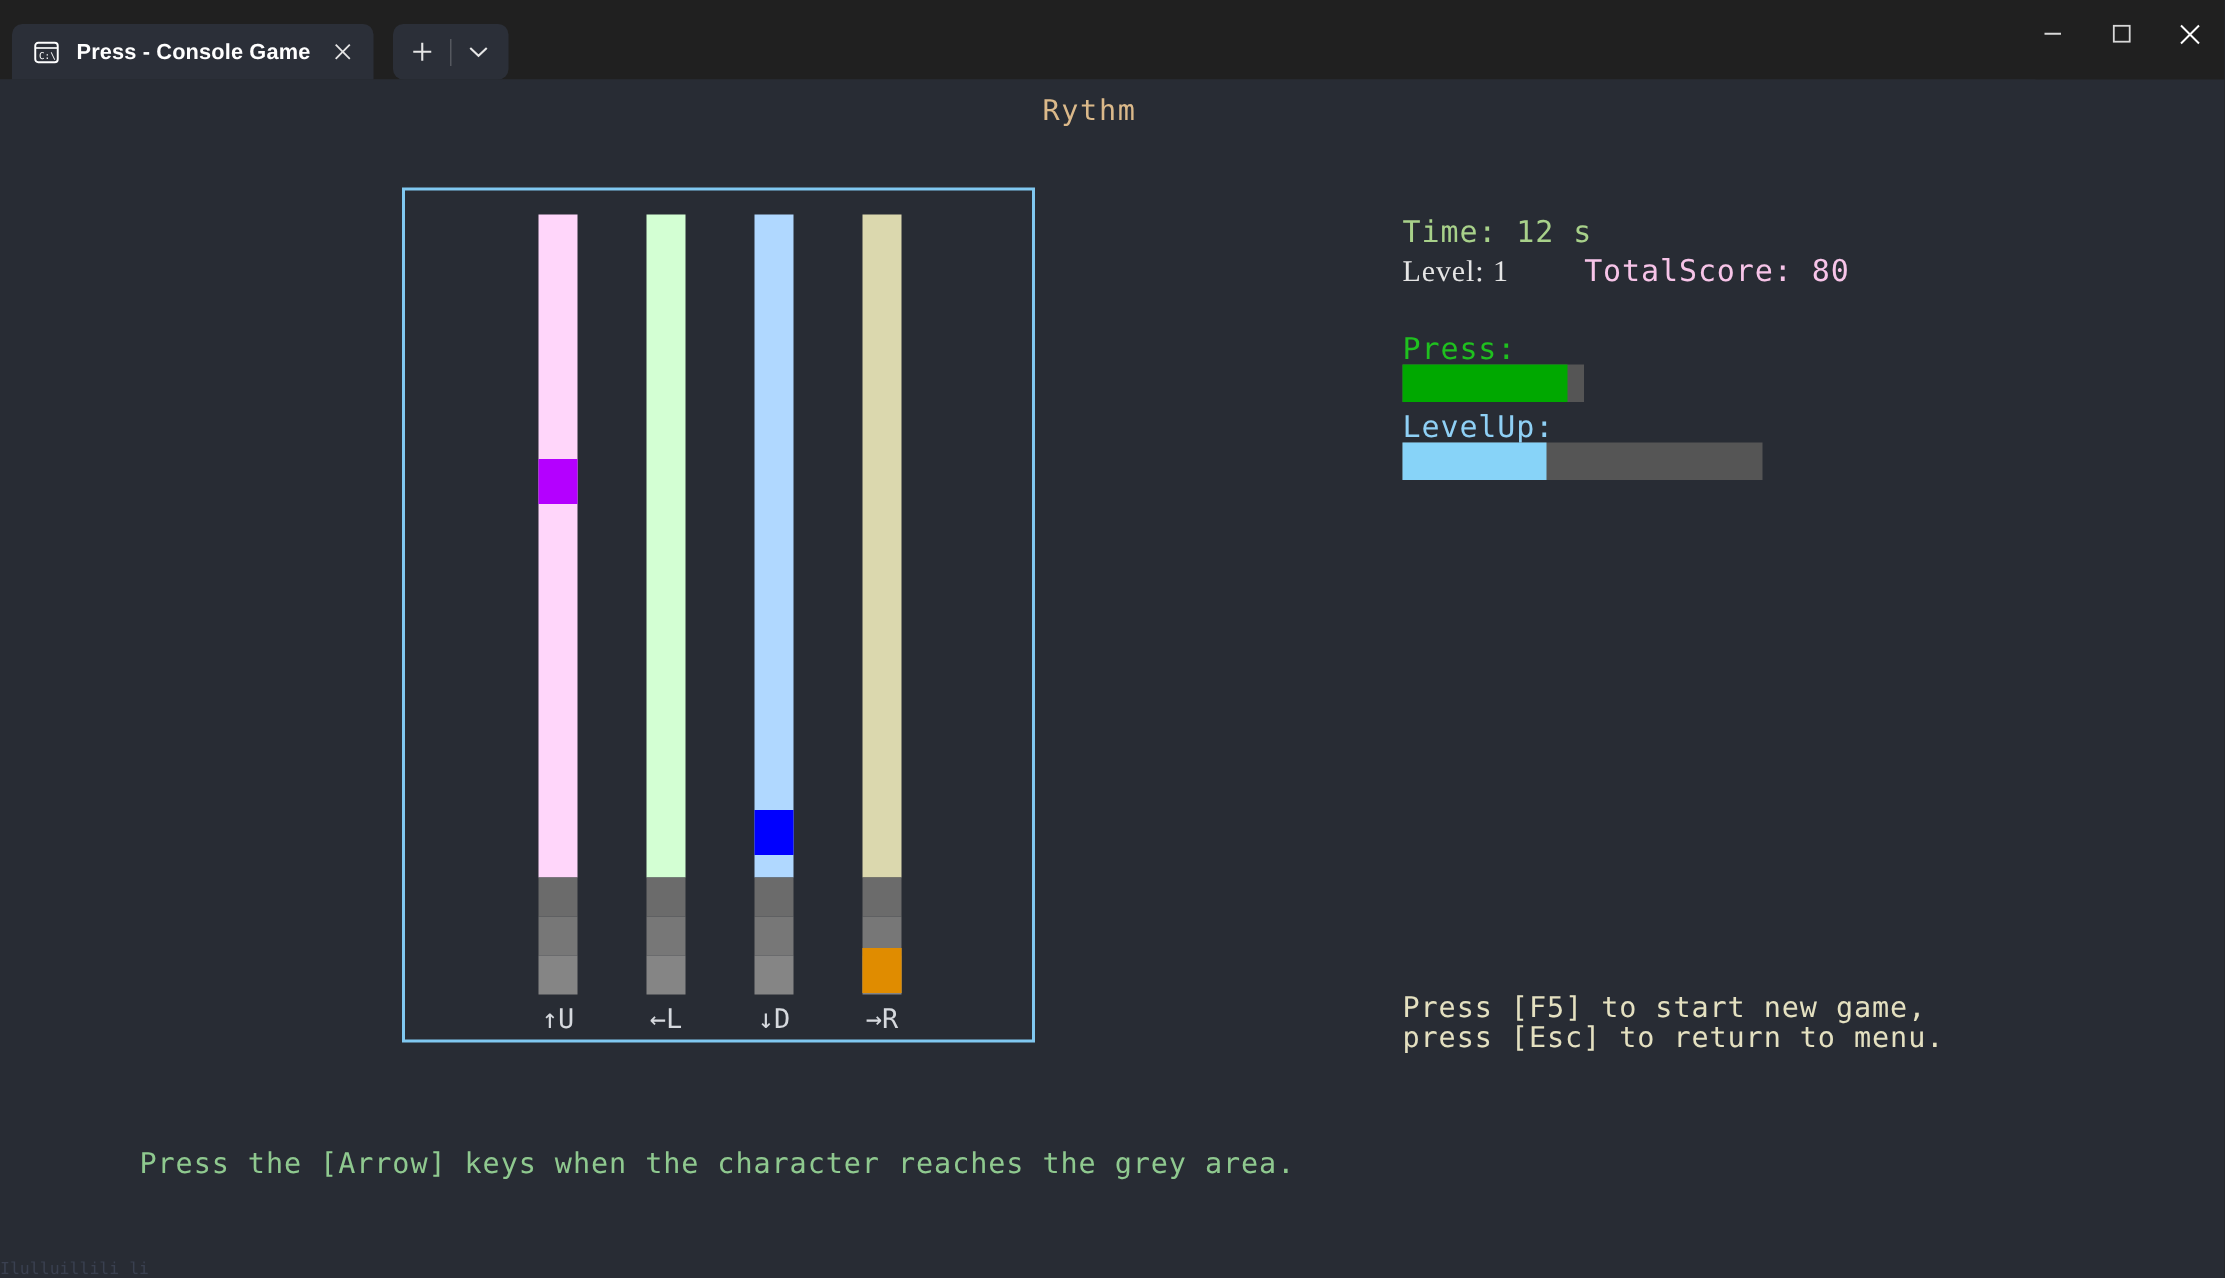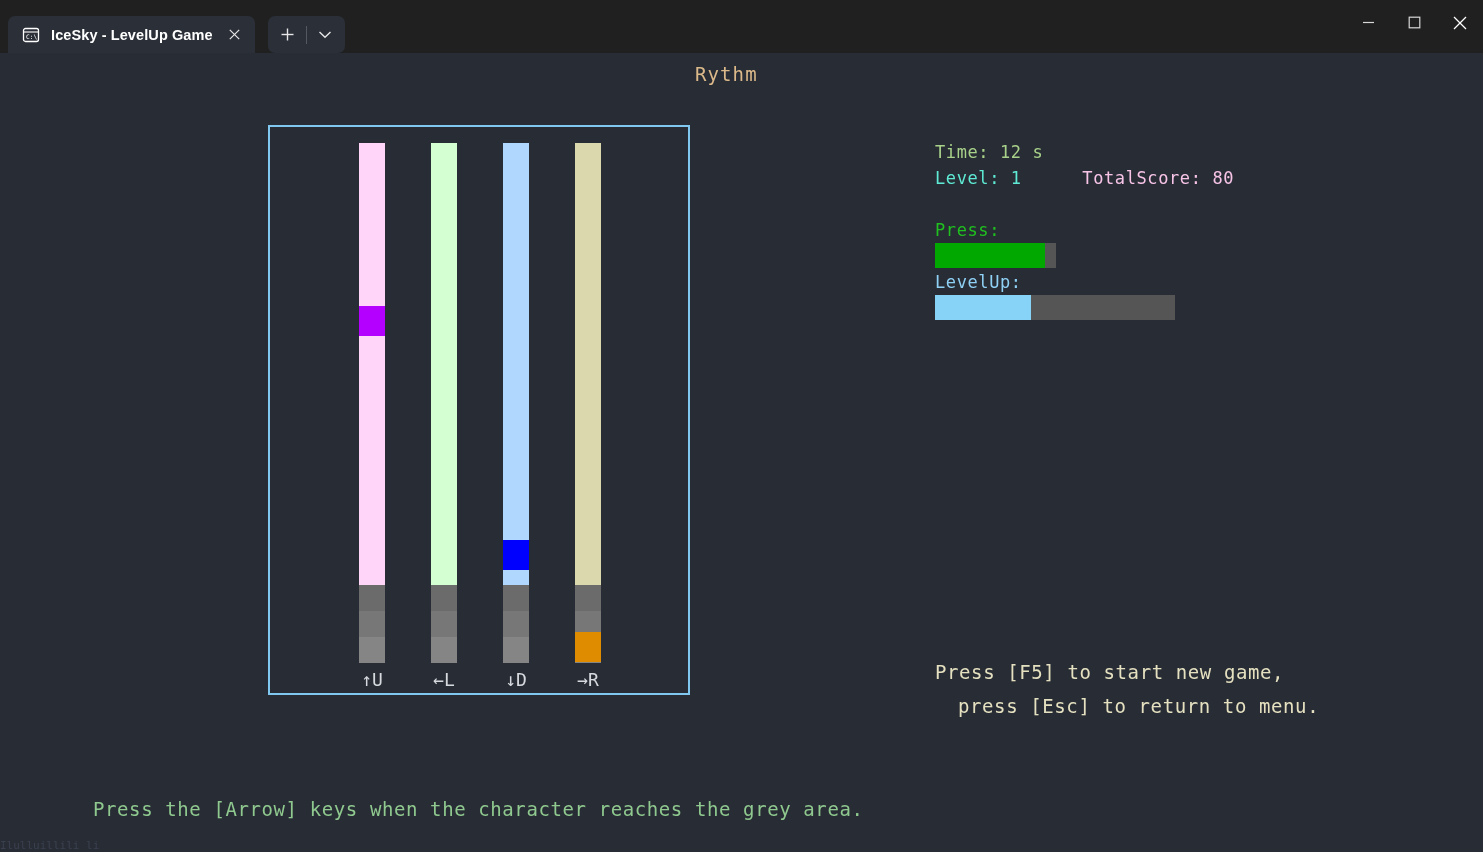--- a/index.html
+++ b/index.html
@@ -157,21 +157,21 @@
     position: absolute;
     font-family: "DejaVu Sans Mono", monospace;
     font-size: 18px;
     color: #d6d9de;
     white-space: pre;
     text-align: center;
     width: 60px;
   }
 
   
-  .stat-line { font-size: 17px; letter-spacing: .6px; }
+  .stat-line { font-size: 20px; letter-spacing: .6px; }
   .bar-outer {
     position: absolute;
     height: 25px;
   }
   .bar-fill {
     position: absolute;
     left: 0; top: 0;
     height: 25px;
   }
 
@@ -199,21 +199,21 @@
     <div id="tabstrip">
 
       <div class="tab">
         <span class="tab-icon">
           <svg width="18" height="18" viewBox="0 0 18 18">
             <rect x="1.5" y="2.5" width="15" height="13" rx="2" fill="none" stroke="#ffffff" stroke-width="1.3"></rect>
             <line x1="1.5" y1="6" x2="16.5" y2="6" stroke="#ffffff" stroke-width="1.1"></line>
             <text x="4" y="13" font-family="DejaVu Sans Mono, monospace" font-size="6.2" fill="#ffffff">C:\</text>
           </svg>
         </span>
-        <span class="tab-title">IceSky - LevelUp Game</span>
+        <span class="tab-title">Press - Console Game</span>
         <span class="tab-close">
           <svg width="11" height="11" viewBox="0 0 11 11">
             <line x1="0.8" y1="0.8" x2="10.2" y2="10.2" stroke="#e6e6e6" stroke-width="1.2"></line>
             <line x1="10.2" y1="0.8" x2="0.8" y2="10.2" stroke="#e6e6e6" stroke-width="1.2"></line>
           </svg>
         </span>
       </div>
 
       <div id="tabtools">
         <span class="tool-btn">
@@ -287,33 +287,33 @@
             <div class="hitzone-seg" style="top: 458px; height: 26px; background: rgb(107, 107, 107);"></div>
             <div class="hitzone-seg" style="top: 484px; height: 26px; background: rgb(119, 119, 119);"></div>
             <div class="hitzone-seg" style="top: 510px; height: 26px; background: rgb(133, 133, 133);"></div>
             <div class="note" style="top: 505px; height: 30px; background: rgb(224, 140, 0);"></div>
             <div class="lane-label" style="left: -17px; top: 542px;">→R</div>
           </div>
         </div>
     </div>
 
     <div id="stat-time" class="mono stat-line" style="left: 935px; top: 89px;"><span style="color: rgb(168, 209, 138);">Time: 12 s</span></div>
-    <div id="stat-level" class="mono stat-line" style="left: 935px; top: 115px;"><span style="color: #5eead4;">Level: 1  </span><span style="color: rgb(247, 196, 232); margin-left: 39px;">TotalScore: 80</span></div>
+    <div id="stat-level" class="mono stat-line" style="left: 935px; top: 115px;"><span style="color: #e5e5e5; font-family: Liberation Serif, serif;">Level: 1  </span><span style="color: rgb(247, 196, 232); margin-left: 39px;">TotalScore: 80</span></div>
 
     <div id="life-label" class="mono stat-line" style="left: 935px; top: 167px; color: rgb(31, 192, 31);">Press:</div>
     <div id="life-bar" class="bar-outer" style="left: 935px; top: 190px; width: 121px; background: rgb(85, 85, 85);">
       <div id="life-fill" class="bar-fill" style="width: 110px; background: rgb(0, 168, 0);"></div>
     </div>
 
     <div id="levelup-label" class="mono stat-line" style="left: 935px; top: 219px; color: rgb(143, 208, 245);">LevelUp:</div>
     <div id="levelup-bar" class="bar-outer" style="left: 935px; top: 242px; width: 240px; background: rgb(85, 85, 85);">
       <div id="levelup-fill" class="bar-fill" style="width: 96px; background: rgb(135, 211, 248);"></div>
     </div>
 
     <div id="footer-1" class="mono" style="left: 935px; top: 608px; font-size: 19px; letter-spacing: 0.6px; color: rgb(228, 224, 192);">Press [F5] to start new game,</div>
-    <div id="footer-2" class="mono" style="left: 935px; top: 642px; font-size: 19px; letter-spacing: 0.6px; color: rgb(228, 224, 192); margin-left: 23px;">press [Esc] to return to menu.</div>
-
-    <div id="help-board" class="mono" style="left: 93px; top: 712px; font-size: 19px; letter-spacing: 0.6px; color: rgb(143, 201, 143); margin-top: 33px;">Press the [Arrow] keys when the character reaches the grey area.</div>
+    <div id="footer-2" class="mono" style="left: 935px; top: 628px; font-size: 19px; letter-spacing: 0.6px; color: rgb(228, 224, 192);">press [Esc] to return to menu.</div>
+
+    <div id="help-board" class="mono" style="left: 93px; top: 712px; font-size: 19px; letter-spacing: 0.6px; color: rgb(143, 201, 143);">Press the [Arrow] keys when the character reaches the grey area.</div>
 
     <div id="bottom-noise">Ilulluillili li                                                                                                                                                                                                                                                                                                                                                                                                                                                                                                                                                                       l'il. l. ll.  . ll. l. ll.  . ll. ll l.  . ll. l ll.  . ll. l ll</div>
   </div>
 
 </div>
 
 </body></html>

